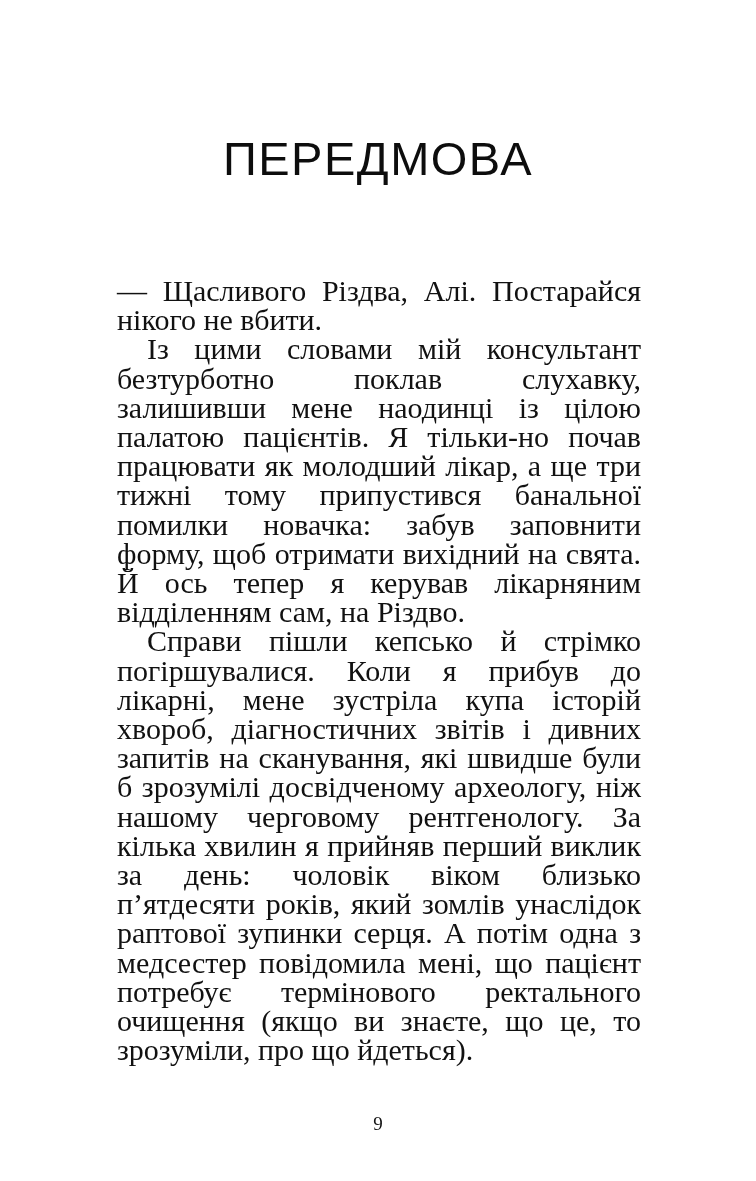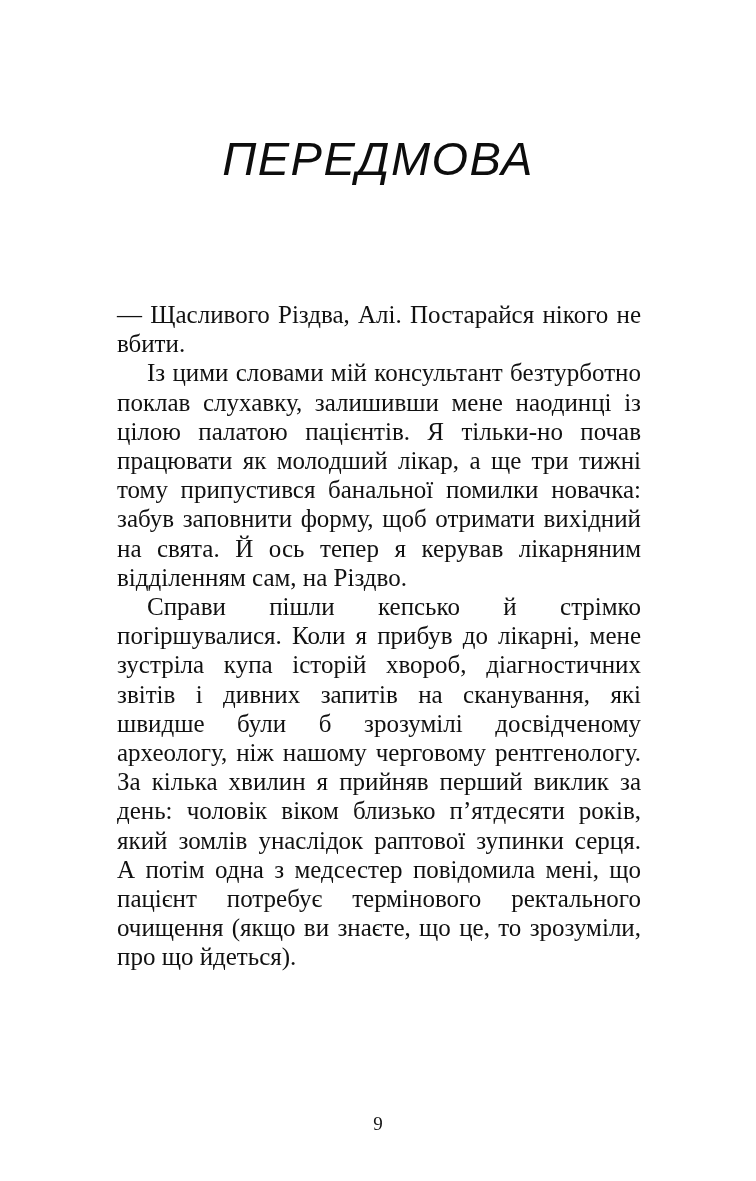--- a/index.html
+++ b/index.html
@@ -22,30 +22,29 @@
     top: 104px;
     left: 0;
     width: 756px;
     text-align: center;
     font-family: "Liberation Sans", "DejaVu Sans", sans-serif;
     font-size: 47px;
     font-weight: 400;
     letter-spacing: 1.5px;
     color: #0d0d0d;
     line-height: 1;
-    font-style: italic;
   }
 
   .text-block {
     position: absolute;
-    top: 300px;
+    top: 276px;
     left: 117px;
     width: 524px;
     font-family: "Liberation Serif", "DejaVu Serif", serif;
-    font-size: 25px;
+    font-size: 30px;
     line-height: 29.2px;
     color: #111111;
     text-align: justify;
     text-justify: inter-word;
     hyphens: manual;
   }
 
   .text-block p {
     margin: 0;
     text-indent: 0;

